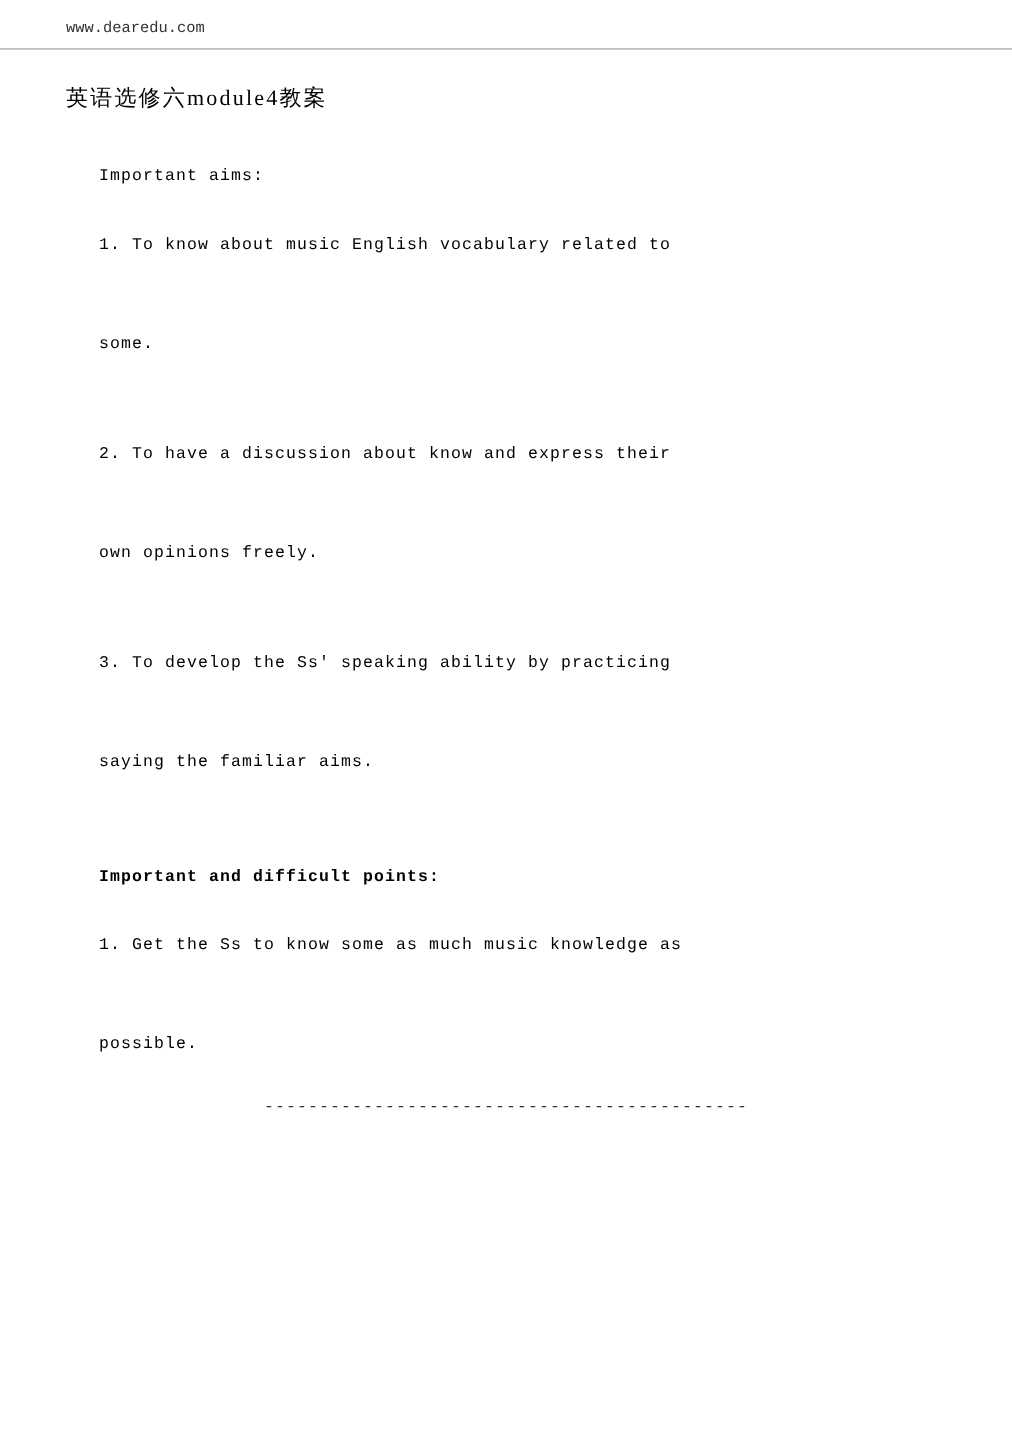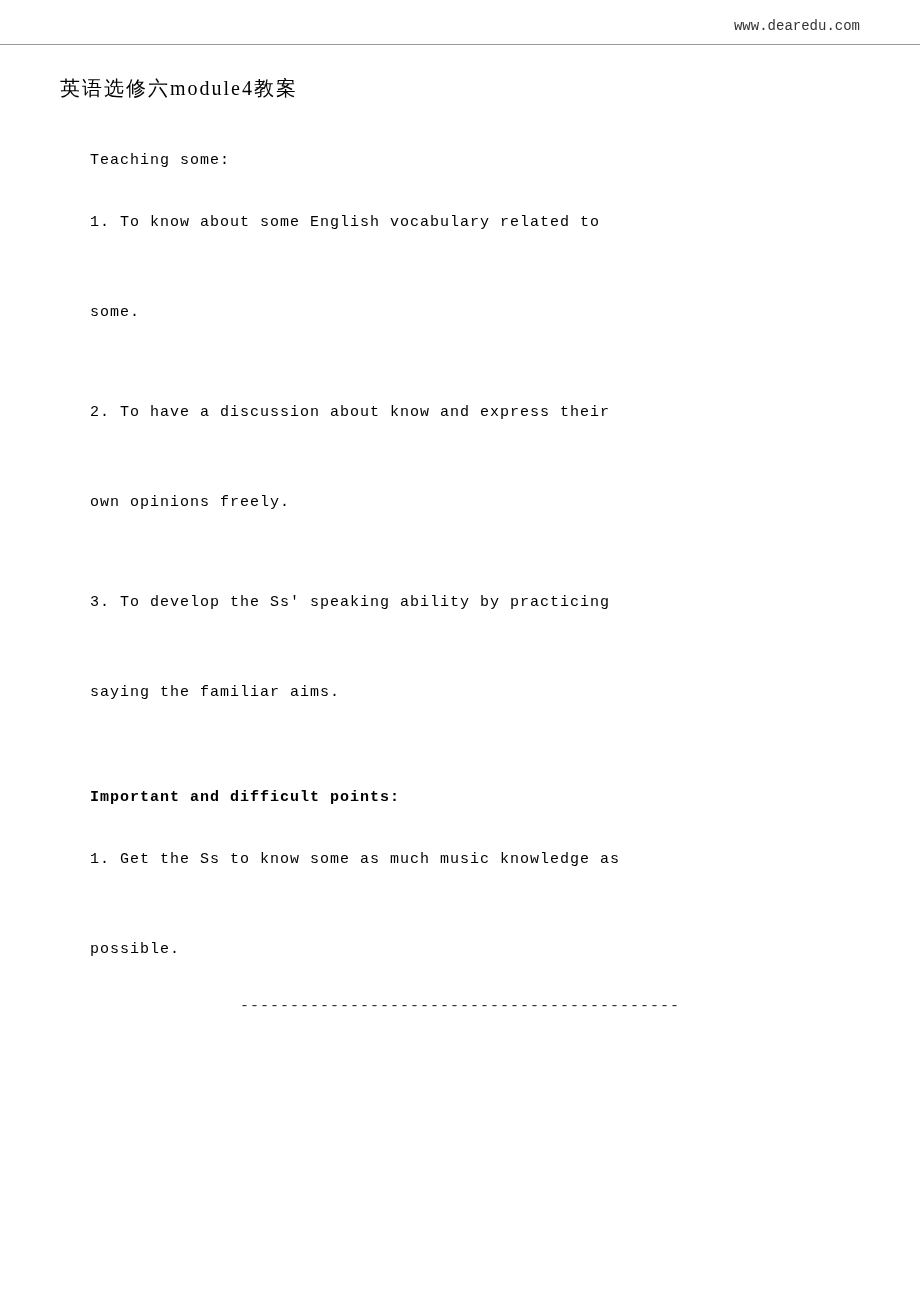--- a/index.html
+++ b/index.html
@@ -21,21 +21,21 @@
       width: 920px;
       min-height: 1302px;
       background: #ffffff;
       padding: 0;
       position: relative;
     }
 
     .header-line {
       display: flex;
       align-items: center;
-      justify-content: flex-end;
+      justify-content: flex-start;
       padding: 18px 60px 10px 60px;
       border-bottom: 1px solid #999;
       position: relative;
     }
 
     .header-url {
       font-size: 14px;
       color: #333;
       font-family: 'Courier New', Courier, monospace;
     }
@@ -114,25 +114,25 @@
   <div class="header-line">
     <span class="header-url">www.dearedu.com</span>
   </div>
 
   <div class="title-section">
     <h1 class="doc-title">英语选修六module4教案</h1>
   </div>
 
   <div class="content">
 
-    <div class="teaching-aims-label">Teaching some:</div>
+    <div class="teaching-aims-label">Important aims:</div>
 
     <div class="aim-item">
       <div class="aim-number-line">
-        <span>1.</span><span>  To  know  about  some  English  vocabulary  related  to</span>
+        <span>1.</span><span>  To  know  about  music  English  vocabulary  related  to</span>
       </div>
       <div class="section-gap"></div>
       <div class="aim-continuation">some.</div>
     </div>
 
     <div class="section-gap"></div>
 
     <div class="aim-item">
       <div class="aim-number-line">
         <span>2.</span><span>  To  have  a  discussion  about  know  and  express  their</span>

